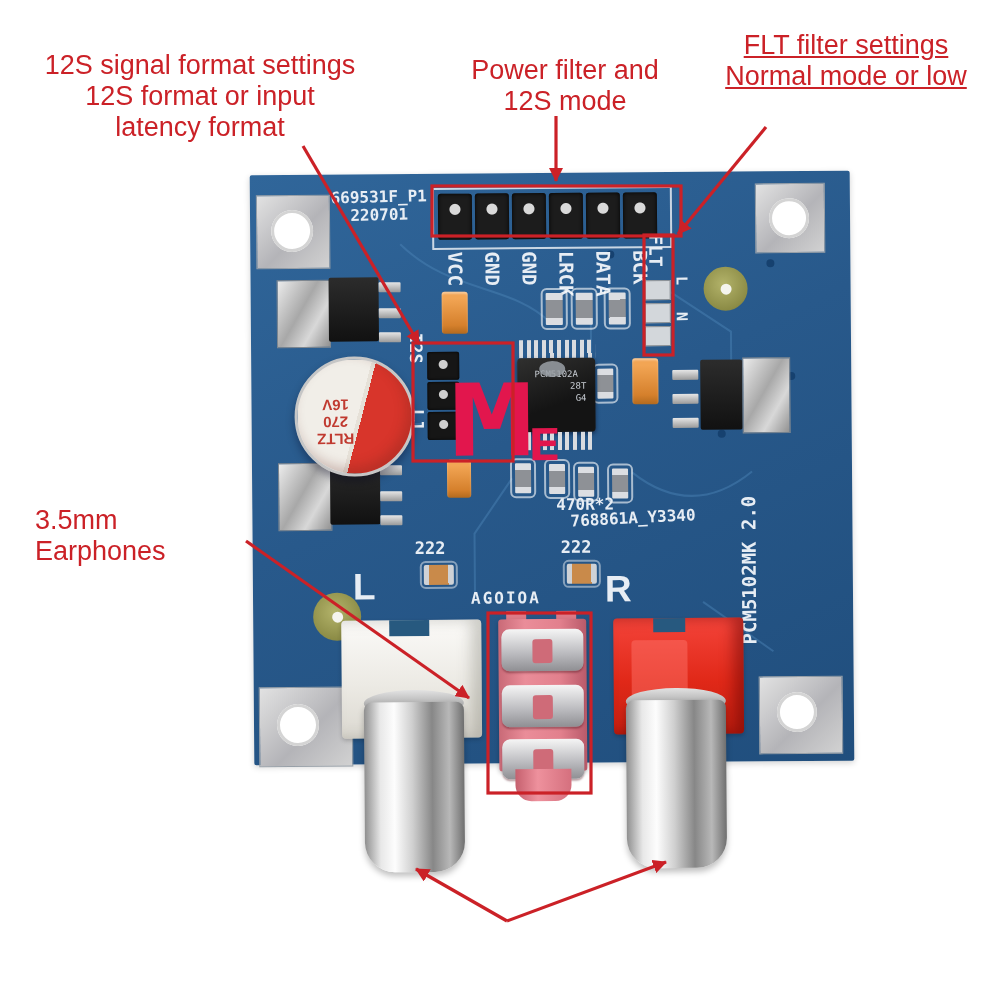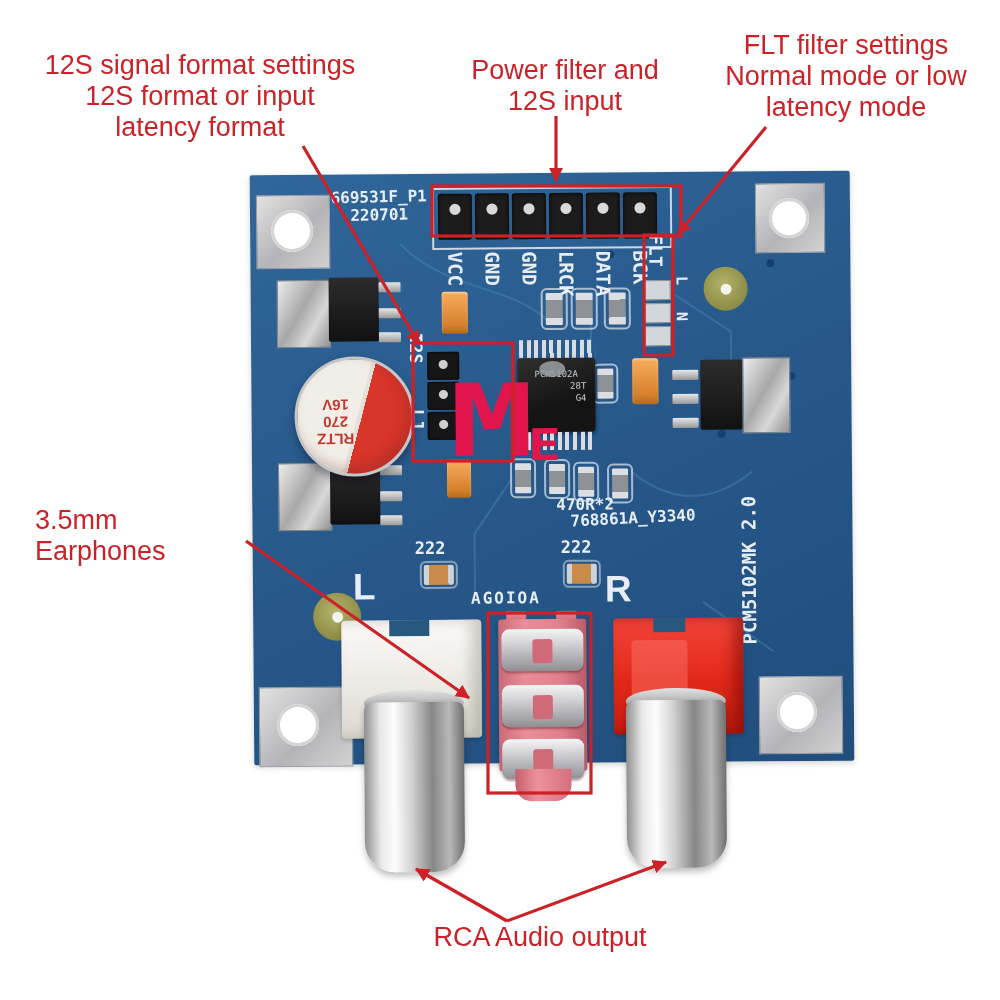--- a/index.html
+++ b/index.html
@@ -238,29 +238,27 @@
   </div>
 
 
   <div class="ann" style="left:25px;top:50px;width:350px;">
     <div>12S signal format settings</div>
     <div>12S format or input</div>
     <div>latency format</div>
   </div>
   <div class="ann" style="left:435px;top:55px;width:260px;">
     <div>Power filter and</div>
-    <div>12S input</div>
-  </div>
-  <div class="ann" style="left:700px;top:30px;width:292px;">
+    <div>12S mode</div>
+  </div>
+  <div class="ann" style="left:700px;top:30px;width:292px;text-decoration:underline;">
     <div>FLT filter settings</div>
     <div>Normal mode or low</div>
-    <div>latency mode</div>
   </div>
   <div class="ann" style="left:35px;top:505px;width:220px;text-align:left;">3.5mm Earphones</div>
-  <div class="ann" style="left:425px;top:922px;width:230px;">RCA Audio output</div>
 
   <svg id="anno-svg" width="1000" height="1000" viewBox="0 0 1000 1000">
     <defs>
       <marker id="ah" markerUnits="userSpaceOnUse" markerWidth="16" markerHeight="14" refX="13" refY="7" orient="auto">
         <path d="M0,0 L14,7 L0,14 Z" fill="#cb2127"></path>
       </marker>
     </defs>
     <g fill="none" stroke="#cb2127" stroke-width="3.2">
       <rect x="432" y="186" width="249" height="50"></rect>
       <rect x="644" y="235" width="29" height="120"></rect>

